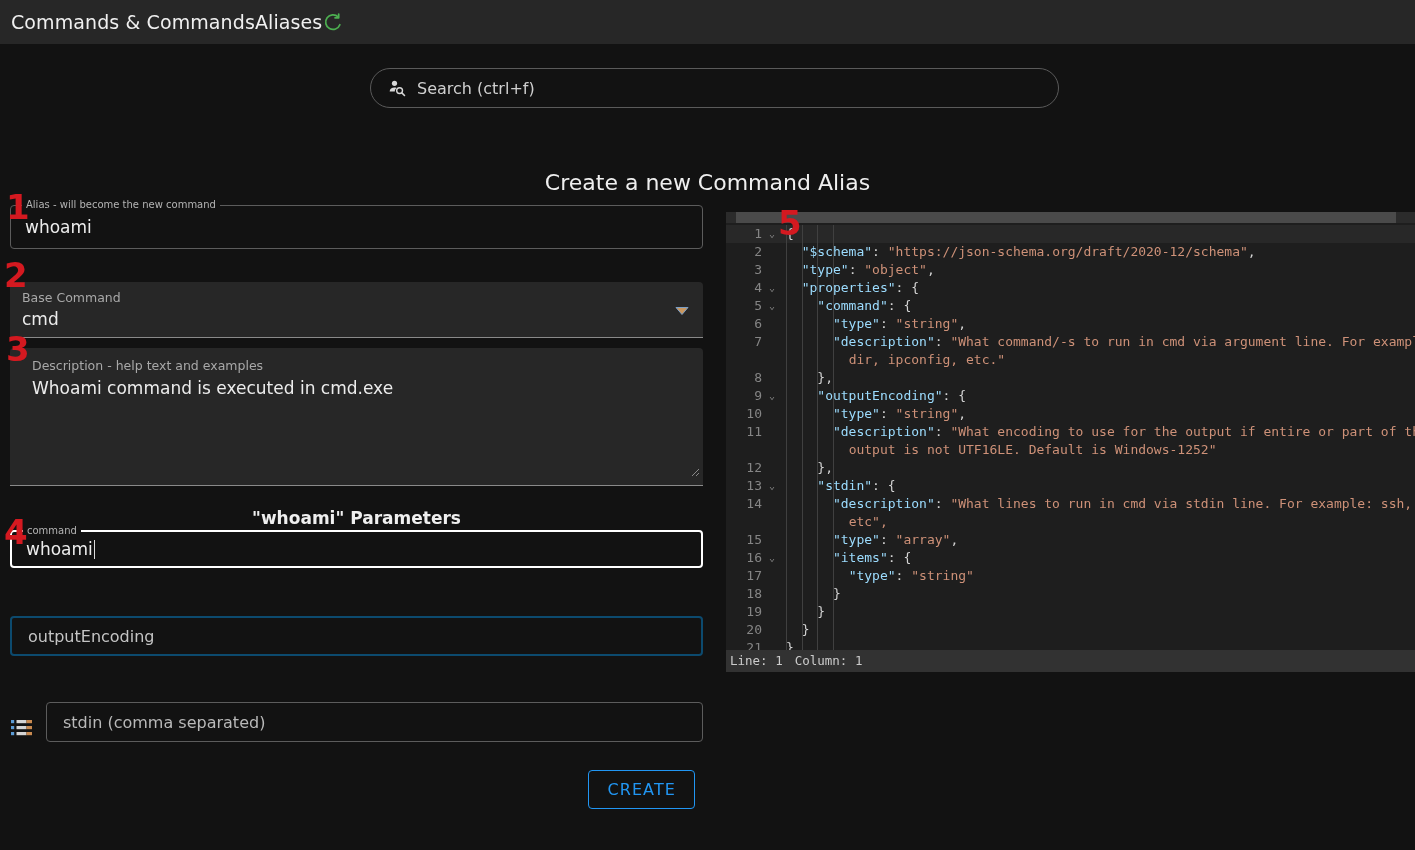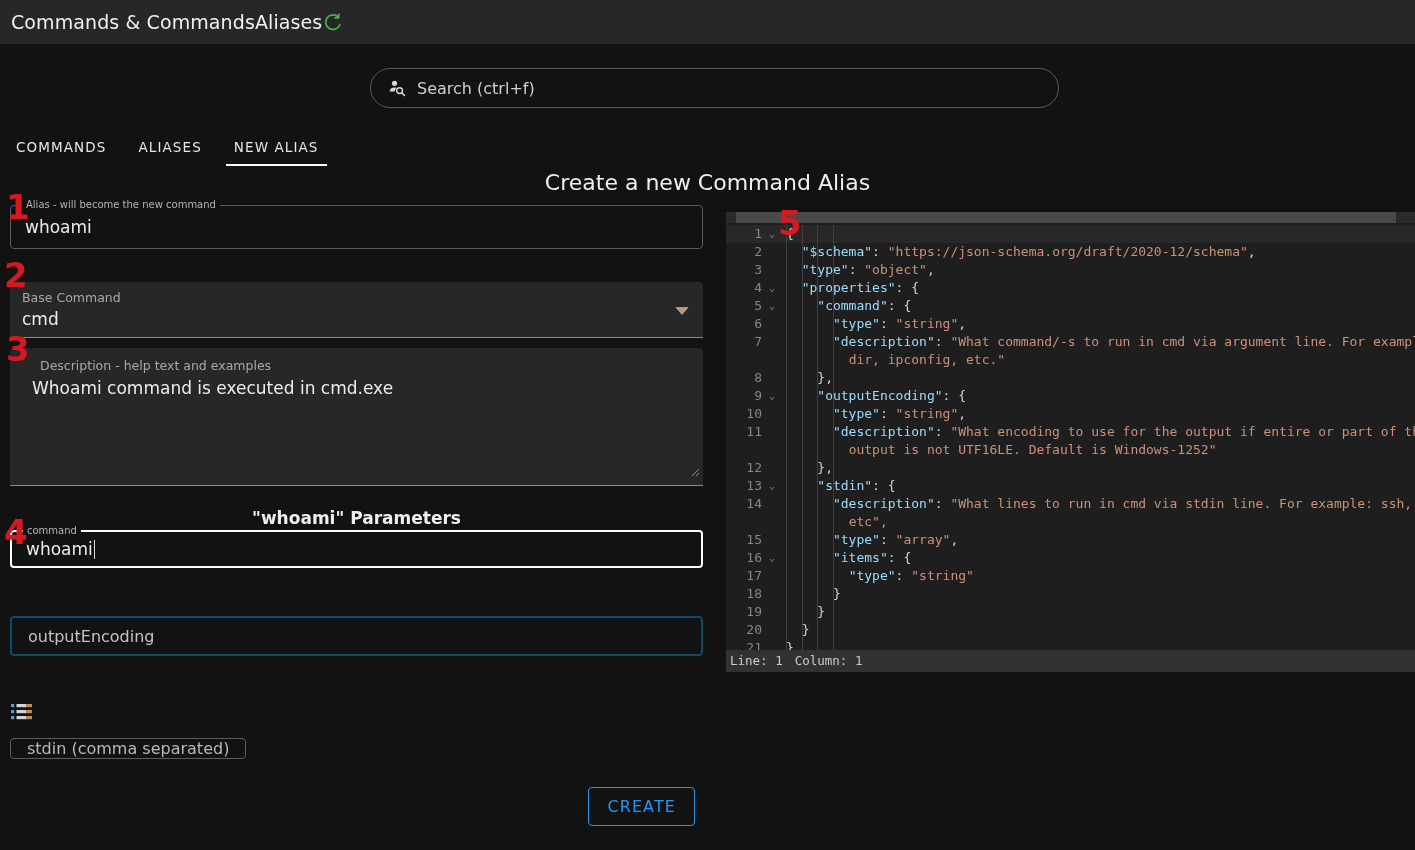--- a/index.html
+++ b/index.html
@@ -92,21 +92,21 @@
   }
   .dropdown-arrow {
     position: absolute; right: 14px; top: 50%; transform: translateY(-50%);
   }
 
   
   .textarea-box {
     position: relative; background: #272727; border-radius: 4px 4px 0 0;
     border-bottom: 1px solid #8a8a8a; height: 138px; margin-top: 10px;
   }
-  .textarea-box .flabel { position: absolute; left: 30px; top: 10px; font-size: 12.5px; color: #a8a8a8; }
+  .textarea-box .flabel { position: absolute; left: 22px; top: 10px; font-size: 12.5px; color: #a8a8a8; }
   .textarea-box .tval { position: absolute; left: 22px; top: 30px; font-size: 17px; color: #ececec; }
   .spell { text-decoration: none; background-repeat: repeat-x; background-position: left bottom;
     background-size: 4px 3px;
     background-image: linear-gradient(45deg, transparent 45%, #e8414a 45%, #e8414a 55%, transparent 55%),
                       linear-gradient(-45deg, transparent 45%, #e8414a 45%, #e8414a 55%, transparent 55%);
     padding-bottom: 2px;
   }
   .resize-grip { position: absolute; right: 3px; bottom: 4px; }
 
   
@@ -114,21 +114,21 @@
     margin-top: 22px; text-align: center; font-size: 17px; font-weight: bold; color: #efefef;
   }
 
   
   .plain-input {
     position: relative; height: 40px; border: 2px solid #0c4a6e; border-radius: 4px;
     display: flex; align-items: center; padding: 0 16px;
   }
   .plain-input .ph { color: #c4c4c4; font-size: 16px; }
 
-  .stdin-row { display: flex; align-items: flex-start; gap: 12px; flex-direction: column; }
+  .stdin-row { display: flex; align-items: flex-end; gap: 12px; }
   .stdin-input {
     flex: 1; height: 40px; border: 1px solid #5c5c5c; border-radius: 4px;
     display: flex; align-items: center; padding: 0 16px;
   }
   .stdin-input .ph { color: #b9b9b9; font-size: 16px; }
 
   .create-row { display: flex; justify-content: flex-end; margin-top: 28px; padding-right: 8px; }
   .create-btn {
     border: 1px solid #2196f3; color: #2196f3; background: transparent;
     border-radius: 4px; padding: 9px 18px; font-size: 16px; letter-spacing: 1.1px;
@@ -206,25 +206,20 @@
       <svg width="20" height="20" viewBox="0 0 24 24">
         <circle cx="9" cy="6.4" r="3.1" fill="#d8d8d8"></circle>
         <path d="M3.2 16.3c0-3.1 2.6-4.8 5.8-4.8 .9 0 1.8 .14 2.5 .4 -1.3 .9 -2.1 2.3 -2.1 3.9 0 .2 0 .4 .03 .5H3.2z" fill="#d8d8d8"></path>
         <circle cx="15.1" cy="15.1" r="3.5" fill="none" stroke="#d8d8d8" stroke-width="1.7"></circle>
         <path d="M17.8 17.8 L21 21" stroke="#d8d8d8" stroke-width="1.9" stroke-linecap="round"></path>
       </svg>
       <span class="search-ph">Search (ctrl+f)</span>
     </div>
   </div>
 
-  <div class="tabs">
-    <div class="tab">COMMANDS</div>
-    <div class="tab">ALIASES</div>
-    <div class="tab active">NEW ALIAS</div>
-  </div>
 
   <div class="page-title">Create a new Command Alias</div>
 
   <div class="formcol">
 
     <div class="field">
       <div class="outlined" style="height:44px;">
         <span class="legend">Alias - will become the new command</span>
         <span class="val">whoami</span>
       </div>

